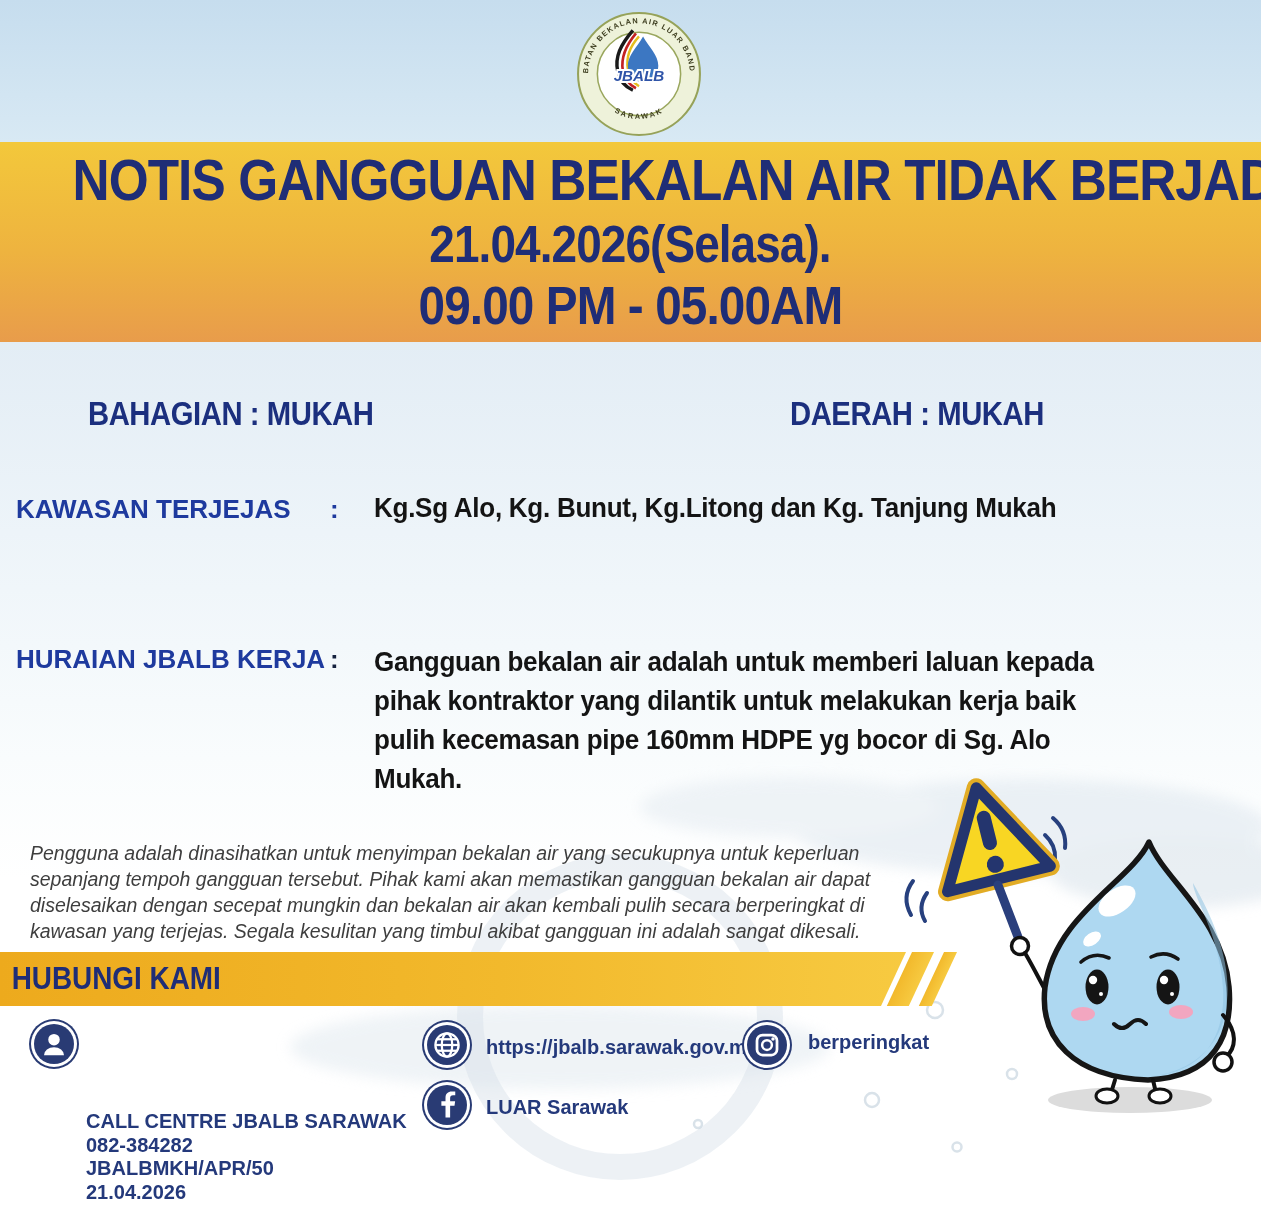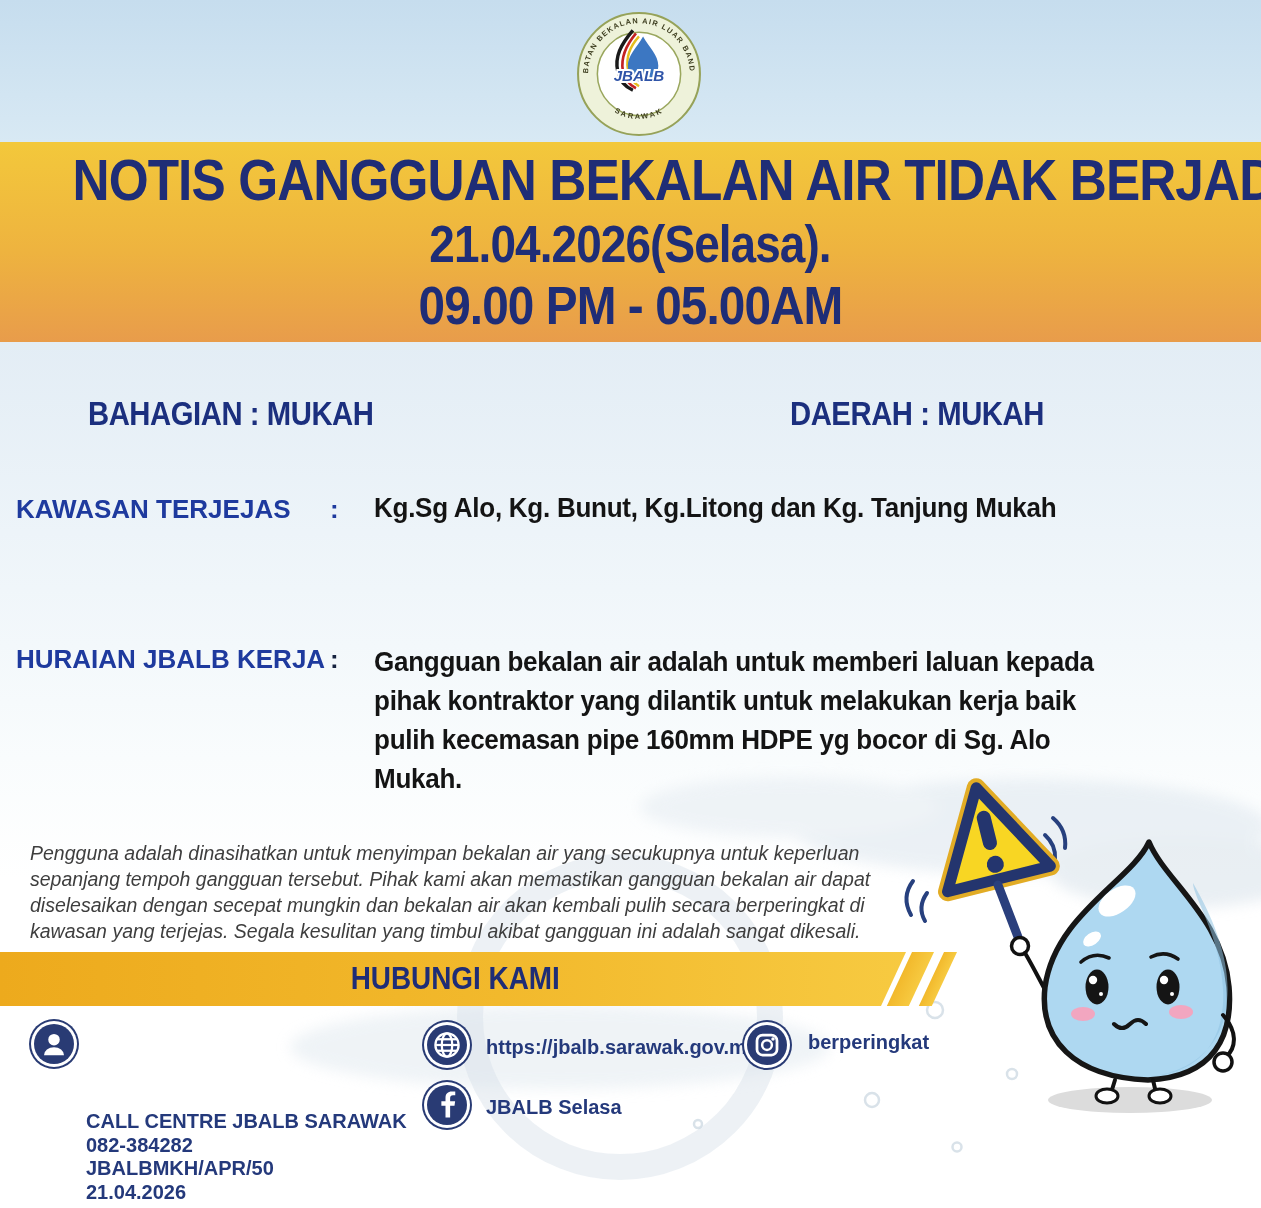--- a/index.html
+++ b/index.html
@@ -46,21 +46,21 @@
   .splash{position:absolute;left:0;top:752px;width:1261px;height:456px;pointer-events:none;}
 
   
   .disclaimer{position:absolute;left:30px;top:840px;width:866px;
               font-style:italic;font-size:19.5px;line-height:1.34;color:#3e3e3e;}
 
   
   .band{position:absolute;left:0;top:952px;width:910px;height:54px;
         background:linear-gradient(90deg,#edaa1d 0%,#f2b92c 55%,#f7ca41 100%);
         clip-path:polygon(0 0,906px 0,881px 100%,0 100%);
-        display:flex;align-items:center;justify-content:center;}
+        display:flex;align-items:center;}
   .band-title{color:#1f2d76;font-weight:bold;font-size:31px;letter-spacing:0;}
   .band-title>span{display:inline-block;transform:scaleX(.9);}
   .stripe{position:absolute;top:952px;height:54px;transform:skewX(-25deg);transform-origin:0 0;
           background:linear-gradient(90deg,#f2b92c,#f7ca41);}
   .stripe1{left:912px;width:22px;}
   .stripe2{left:944px;width:13px;}
 
   
   .cicon{position:absolute;width:40px;height:40px;border-radius:50%;background:#293b74;
          display:flex;align-items:center;justify-content:center;
@@ -174,21 +174,21 @@
       <line x1="-8.2" y1="4.6" x2="8.2" y2="4.6"></line>
     </svg>
   </div>
   <div class="ctext" style="left:486px;top:1036px">https://jbalb.sarawak.gov.my/</div>
 
   <div class="cicon" style="left:427px;top:1085px">
     <svg viewBox="-12 -12 24 24" width="30" height="30">
       <path d="M 2.5,10 L 2.5,0.5 L 6,0.5 L 6.5,-3 L 2.5,-3 L 2.5,-5.5 C 2.5,-7 3.2,-7.8 4.8,-7.8 L 6.6,-7.8 L 6.6,-10.8 L 3.9,-10.8 C 0.6,-10.8 -1.2,-9 -1.2,-5.8 L -1.2,-3 L -4.5,-3 L -4.5,0.5 L -1.2,0.5 L -1.2,10 Z" fill="#ffffff"></path>
     </svg>
   </div>
-  <div class="ctext" style="left:486px;top:1096px">JBALB Selasa</div>
+  <div class="ctext" style="left:486px;top:1096px">LUAR Sarawak</div>
 
   <div class="cicon" style="left:747px;top:1025px">
     <svg viewBox="-12 -12 24 24" width="30" height="30" fill="none" stroke="#ffffff">
       <rect x="-8" y="-8" width="16" height="16" rx="4.5" stroke-width="2.2"></rect>
       <circle cx="0" cy="0" r="3.9" stroke-width="2"></circle>
       <circle cx="4.8" cy="-4.8" r="1.4" fill="#ffffff" stroke="none"></circle>
     </svg>
   </div>
   <div class="ctext" style="left:808px;top:1031px">berperingkat</div>
 

